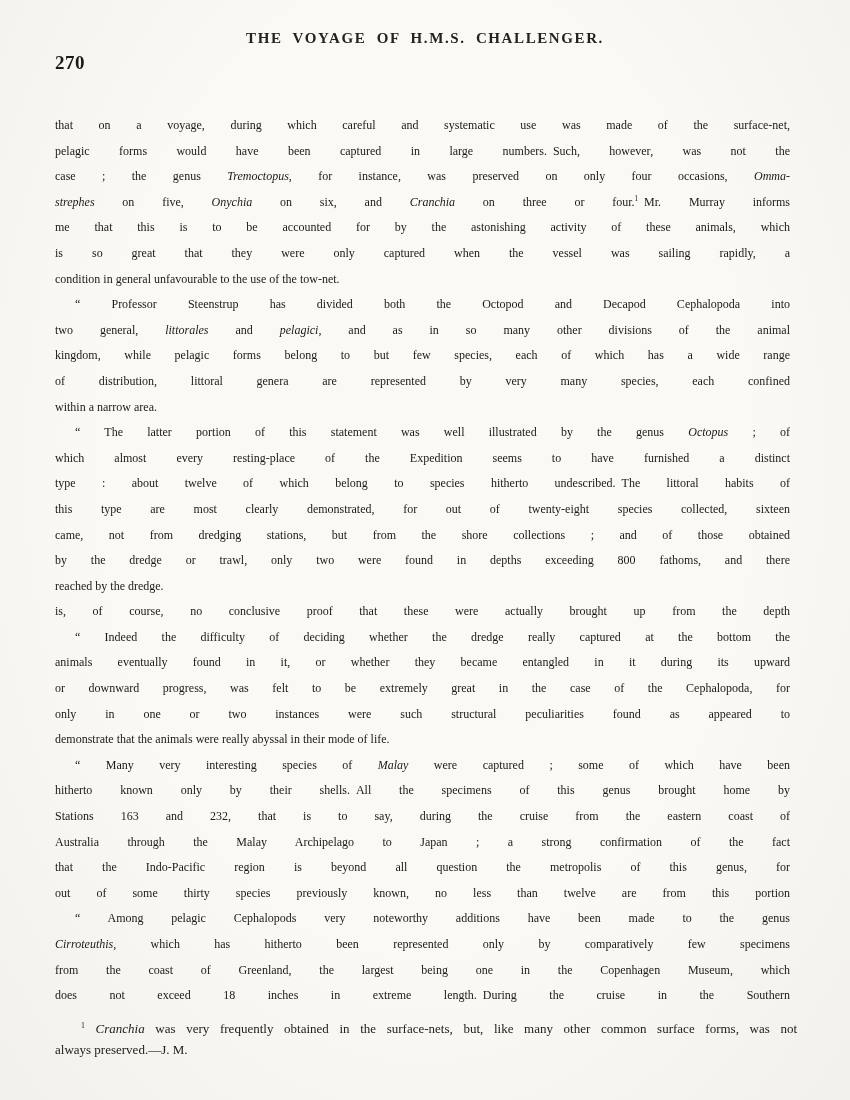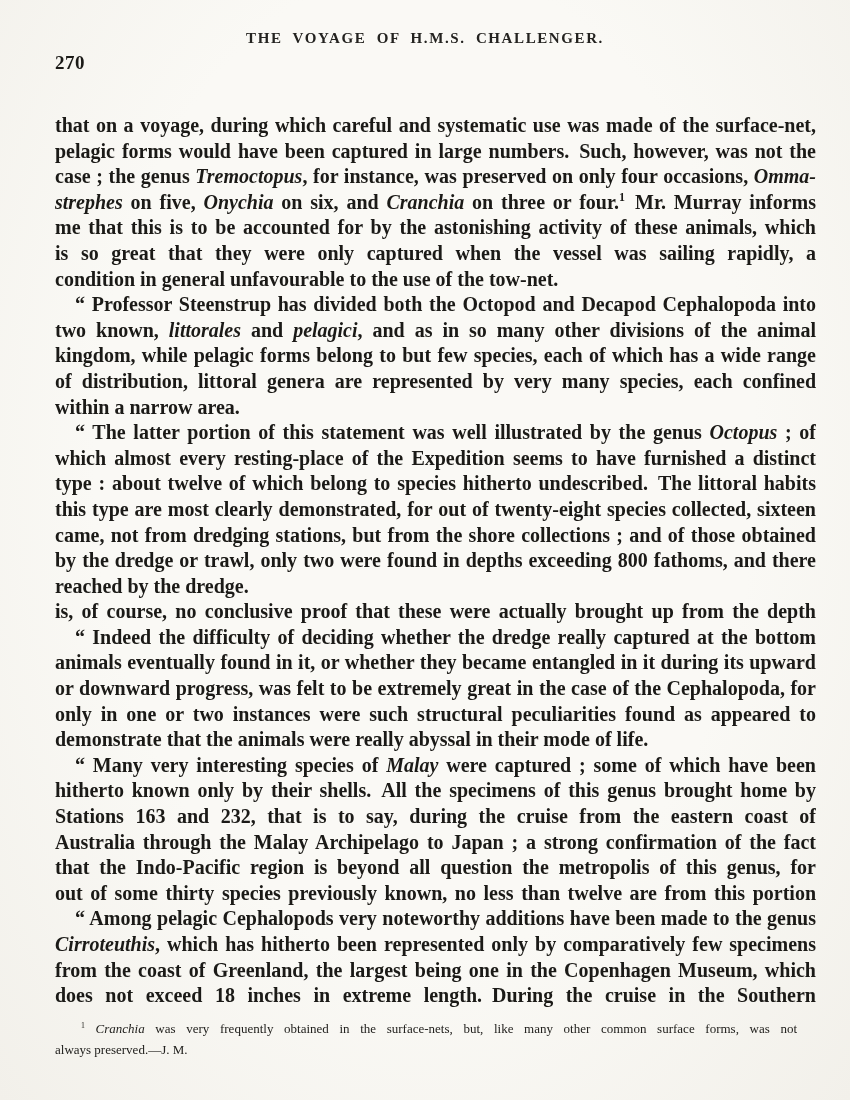--- a/index.html
+++ b/index.html
@@ -29,24 +29,23 @@
   }
   .running-title {
     text-align: center;
     font-size: 15px;
     font-weight: 700;
     letter-spacing: 1.6px;
     word-spacing: 5px;
     color: #242320;
   }
   .body-text {
-    margin: 33px 34px 0 55px;
-    font-size: 20px;
+    margin: 33px 60px 0 55px;
+    font-size: 12px;
     line-height: 25.6px;
-    font-weight: bold;
   }
   .line {
     text-align: justify;
     text-align-last: justify;
     height: 25.6px;
     overflow: hidden;
   }
   .line.last { text-align-last: left; }
   .line.indent { text-indent: 20px; }
   em { font-style: italic; }
@@ -78,21 +77,21 @@
         <div class="line"><span>that on a voyage, during which careful and systematic use was made of the surface-net,</span></div>
         <div class="line"><span>pelagic forms would have been captured in large numbers. Such, however, was not the</span></div>
         <div class="line"><span>case ; the genus </span><em>Tremoctopus</em><span>, for instance, was preserved on only four occasions, </span><em>Omma-</em></div>
         <div class="line"><em>strephes</em><span> on five, </span><em>Onychia</em><span> on six, and </span><em>Cranchia</em><span> on three or four.</span><sup>1</sup><span> Mr. Murray informs</span></div>
         <div class="line"><span>me that this is to be accounted for by the astonishing activity of these animals, which</span></div>
         <div class="line"><span>is so great that they were only captured when the vessel was sailing rapidly, a</span></div>
         <div class="line last"><span>condition in general unfavourable to the use of the tow-net.</span></div>
       </div>
       <div class="paragraph">
         <div class="line indent"><span>“ Professor Steenstrup has divided both the Octopod and Decapod Cephalopoda into</span></div>
-        <div class="line"><span>two known, </span><em>littorales</em><span> and </span><em>pelagici</em><span>, and as in so many other divisions of the animal</span></div>
+        <div class="line"><span>two general, </span><em>littorales</em><span> and </span><em>pelagici</em><span>, and as in so many other divisions of the animal</span></div>
         <div class="line"><span>kingdom, while pelagic forms belong to but few species, each of which has a wide range</span></div>
         <div class="line"><span>of distribution, littoral genera are represented by very many species, each confined</span></div>
         <div class="line last"><span>within a narrow area.</span></div>
       </div>
       <div class="paragraph">
         <div class="line indent"><span>“ The latter portion of this statement was well illustrated by the genus </span><em>Octopus</em><span> ; of</span></div>
         <div class="line"><span>which almost every resting-place of the Expedition seems to have furnished a distinct</span></div>
         <div class="line"><span>type : about twelve of which belong to species hitherto undescribed. The littoral habits of</span></div>
         <div class="line"><span>this type are most clearly demonstrated, for out of twenty-eight species collected, sixteen</span></div>
         <div class="line"><span>came, not from dredging stations, but from the shore collections ; and of those obtained</span></div>

